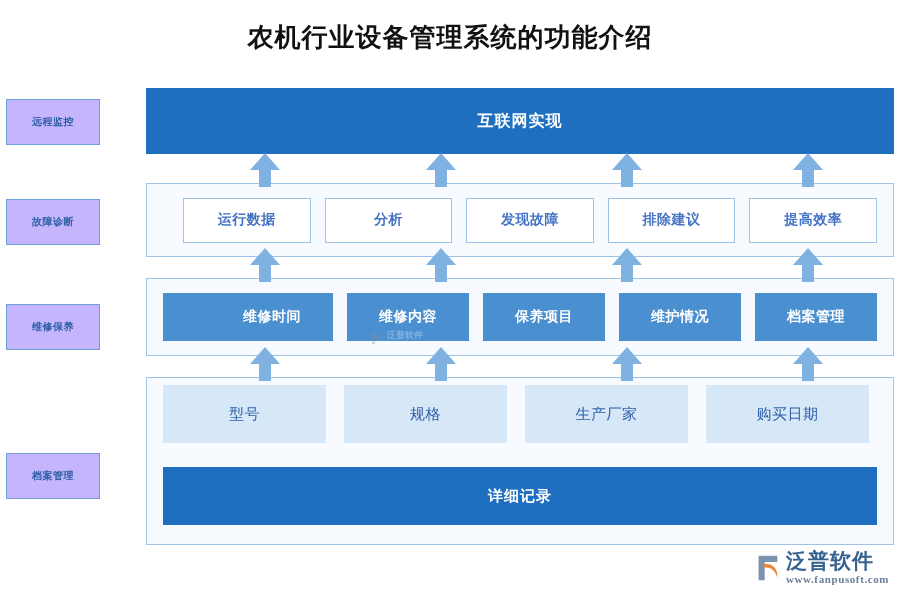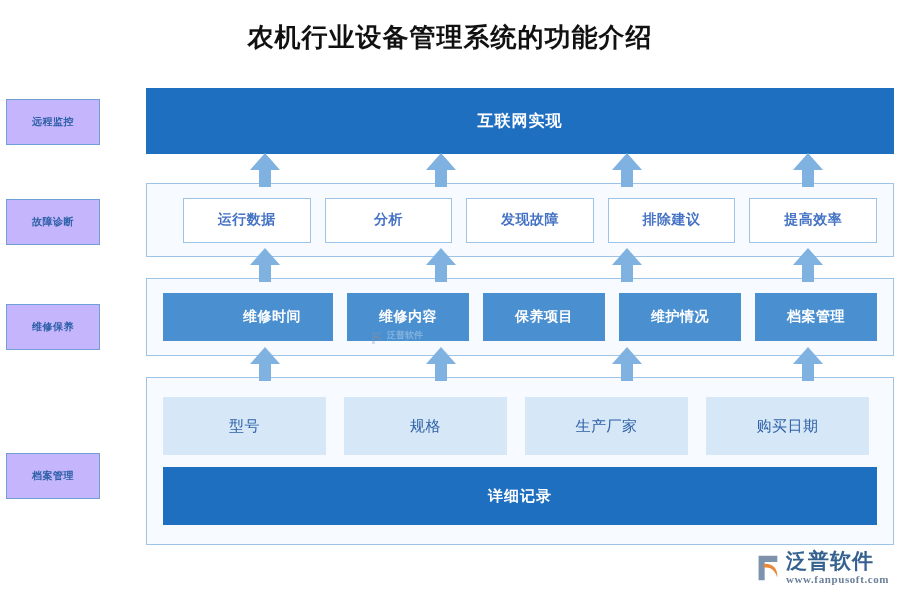--- a/index.html
+++ b/index.html
@@ -174,21 +174,21 @@
     color: #2d5fa6;
     font-weight: 400;
     font-size: 15px;
   }
   .cell.light:first-child { margin-left: 2px; }
   .cell.light:last-child  { margin-right: 10px; }
 
   .record-bar {
     box-sizing: border-box;
     width: calc(100% - 4px);
-    margin: 0 2px;
+    margin: 12px 2px;
     height: 58px;
     background: #1f6fc0;
     color: #ffffff;
     font-size: 15px;
     font-weight: 700;
     display: flex;
     align-items: center;
     justify-content: center;
     letter-spacing: 1px;
   }

